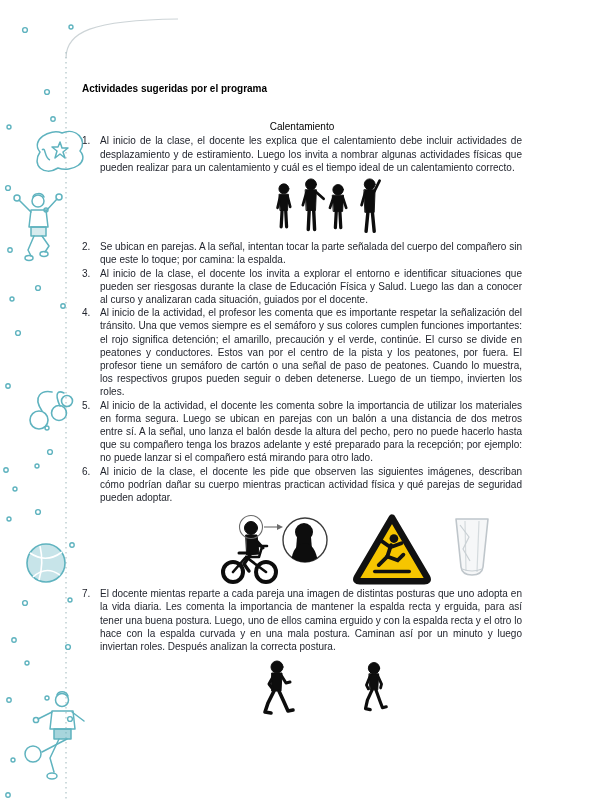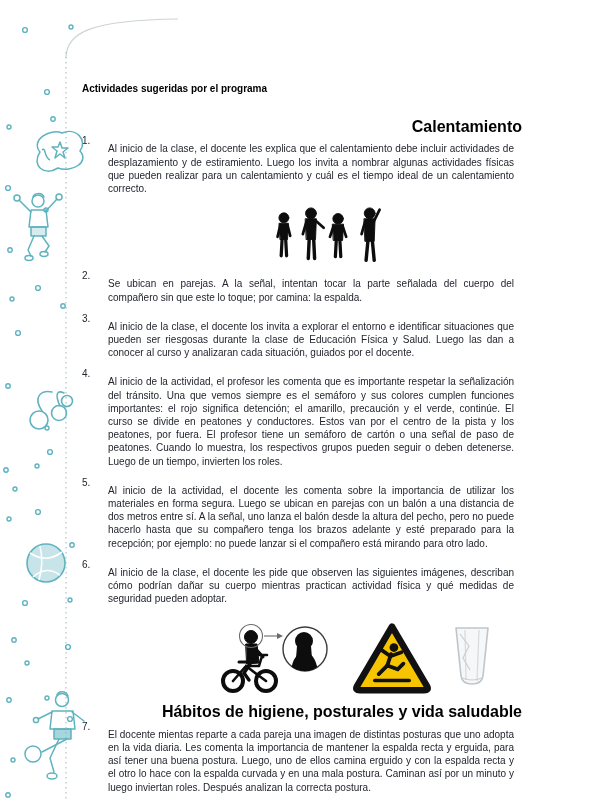--- a/index.html
+++ b/index.html
@@ -2,24 +2,24 @@
 <html><head>
 <meta charset="utf-8">
 <style>
   html,body{margin:0;padding:0;background:#fff;}
   .page{position:relative;width:600px;height:800px;background:#ffffff;overflow:hidden;
         font-family:"Liberation Sans","DejaVu Sans",sans-serif;}
   .margin-art{position:absolute;left:0;top:0;width:200px;height:800px;pointer-events:none;}
   .content{position:absolute;left:82px;top:82px;width:440px;color:#23262f;
            font-size:10px;line-height:13.2px;text-align:justify;}
   .doc-title{font-size:10px;font-weight:700;color:#000;margin:0 0 25px 0;text-align:left;}
-  .sec-heading{font-size:16px;font-weight:700;color:#000;margin:11px 0 1px 0;text-align:right;}
+  .sec-heading{font-size:10px;font-weight:400;color:#000;margin:11px 0 1px 0;text-align:center;}
   .item{display:flex;align-items:flex-start;}
   .item .num{flex:0 0 18px;width:18px;}
-  .item .txt{flex:1;margin:8px;text-align:justify;}
+  .item .txt{flex:1;margin:0;text-align:justify;}
   .fig{margin:0;}
   .fig-kids{margin:4px 0 3px 185px;width:125px;height:56px;}
   .fig-row{display:flex;align-items:flex-end;margin:7px 0 2px 135px;}
   .fig-bike{width:111px;height:72px;}
   .fig-triangle{width:88px;height:74px;margin-left:20px;}
   .fig-glass{width:46px;height:60px;margin-left:13px;margin-bottom:8px;}
   .fig-walkers{display:flex;margin:6px 0 0 176px;}
   .fig-walker{width:40px;height:58px;}
   .fig-walker.second{width:32px;height:56px;margin-left:60px;}
 </style>
@@ -169,21 +169,21 @@
     <div class="item">
       <span class="num">4.</span>
       <p class="txt">Al inicio de la actividad, el profesor les comenta que es importante respetar la señalización del tránsito. Una que vemos siempre es el semáforo y sus colores cumplen funciones importantes: el rojo significa detención; el amarillo, precaución y el verde, continúe. El curso se divide en peatones y conductores. Estos van por el centro de la pista y los peatones, por fuera. El profesor tiene un semáforo de cartón o una señal de paso de peatones. Cuando lo muestra, los respectivos grupos pueden seguir o deben detenerse. Luego de un tiempo, invierten los roles.</p>
     </div>
     <div class="item">
       <span class="num">5.</span>
       <p class="txt">Al inicio de la actividad, el docente les comenta sobre la importancia de utilizar los materiales en forma segura. Luego se ubican en parejas con un balón a una distancia de dos metros entre sí. A la señal, uno lanza el balón desde la altura del pecho, pero no puede hacerlo hasta que su compañero tenga los brazos adelante y esté preparado para la recepción; por ejemplo: no puede lanzar si el compañero está mirando para otro lado.</p>
     </div>
     <div class="item">
       <span class="num">6.</span>
-      <p class="txt">Al inicio de la clase, el docente les pide que observen las siguientes imágenes, describan cómo podrían dañar su cuerpo mientras practican actividad física y qué medidas de seguridad pueden adoptar.</p>
+      <p class="txt">Al inicio de la clase, el docente les pide que observen las siguientes imágenes, describan cómo podrían dañar su cuerpo mientras practican actividad física y qué parejas de seguridad pueden adoptar.</p>
     </div>
 
     <div class="fig-row">
 
       <svg class="fig-bike" viewBox="0 0 111 72" xmlns="http://www.w3.org/2000/svg">
         <g stroke="#0d0d0d" fill="none" stroke-linecap="round">
           <circle cx="16" cy="59" r="10" stroke-width="4"></circle>
           <circle cx="49" cy="59" r="10" stroke-width="4"></circle>
           <path d="M16,59 L29,44 L49,59 M29,44 L42,44 M42,44 L45,34 M41,33 L50,33" stroke-width="2.6"></path>
           <path d="M22,40 L29,40" stroke-width="3"></path>
@@ -223,21 +223,20 @@
       </svg>
 
       <svg class="fig-glass" viewBox="0 0 46 60" xmlns="http://www.w3.org/2000/svg">
         <path d="M7,2 L39,2 L34,50 Q33,58 23,58 Q13,58 12,50 Z" fill="#f6f7f8" stroke="#bfc6cb" stroke-width="1.6" stroke-linejoin="round"></path>
         <path d="M16,4 L17,54 M30,4 L28,55" stroke="#d4dadd" stroke-width="1.2" fill="none"></path>
         <path d="M11,8 L20,20 L14,32 L21,44" stroke="#c9d0d4" stroke-width="1.2" fill="none"></path>
         <path d="M13,52 Q23,56 33,52" stroke="#c9d0d4" stroke-width="1.2" fill="none"></path>
       </svg>
     </div>
 
-    <h2 class="sec-heading">Hábitos de higiene, posturales y vida saludable</h2>
 
     <div class="item">
       <span class="num">7.</span>
       <p class="txt">El docente mientas reparte a cada pareja una imagen de distintas posturas que uno adopta en la vida diaria. Les comenta la importancia de mantener la espalda recta y erguida, para así tener una buena postura. Luego, uno de ellos camina erguido y con la espalda recta y el otro lo hace con la espalda curvada y en una mala postura. Caminan así por un minuto y luego inviertan roles. Después analizan la correcta postura.</p>
     </div>
 
     <div class="fig-walkers">
       <svg class="fig-walker" viewBox="0 0 40 58" xmlns="http://www.w3.org/2000/svg">
         <g fill="#0d0d0d" stroke="#0d0d0d" stroke-linecap="round" stroke-linejoin="round">
           <circle cx="19" cy="8" r="6"></circle>

